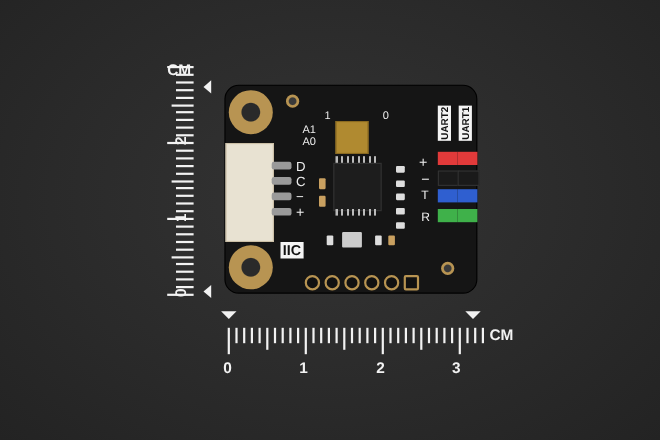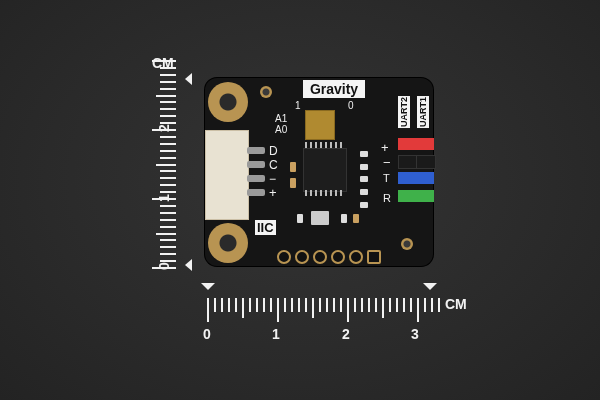--- a/index.html
+++ b/index.html
@@ -116,21 +116,20 @@
   <span class="lbl" style="left:77px;top:48px;">1</span>
   <span class="lbl" style="left:147px;top:48px;">2</span>
   <span class="lbl" style="left:216px;top:48px;">3</span>
 </div>
 
 <div class="board">
   <div class="hole" style="left:3px;top:4px;"></div>
   <div class="hole" style="left:3px;top:145px;"></div>
   <div class="smallhole" style="left:55px;top:8px;"></div>
   <div class="smallhole" style="left:196px;top:160px;"></div>
-  <div class="gravity">Gravity</div>
 
   <span class="silk" style="left:90px;top:22px;">1</span>
   <span class="silk" style="left:143px;top:22px;">0</span>
   <span class="silk" style="left:70px;top:35px;">A1</span>
   <span class="silk" style="left:70px;top:46px;">A0</span>
   <div class="dip" style="left:100px;top:32px;width:28px;height:28px;"></div>
 
   <div class="connector"></div>
   <div class="pin" style="left:42px;top:69px;"></div>
   <div class="pin" style="left:42px;top:83px;"></div>

